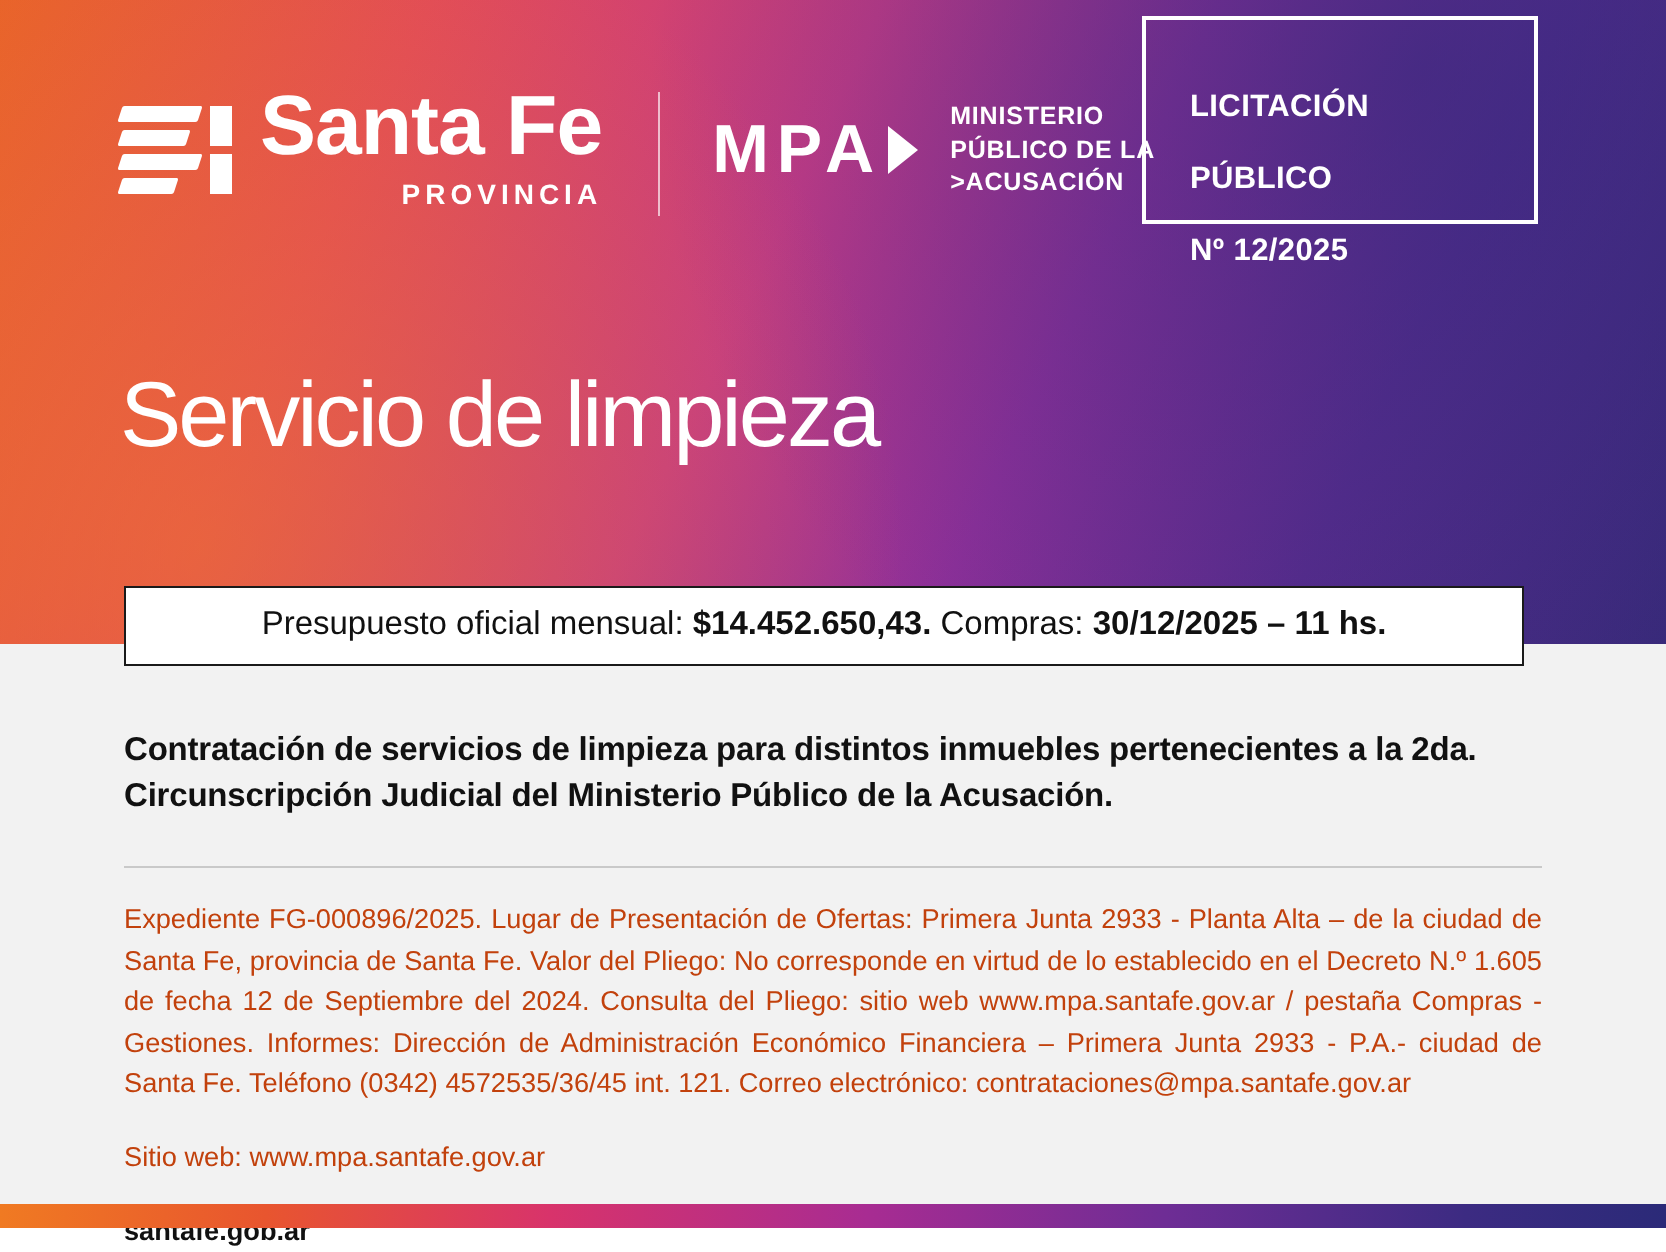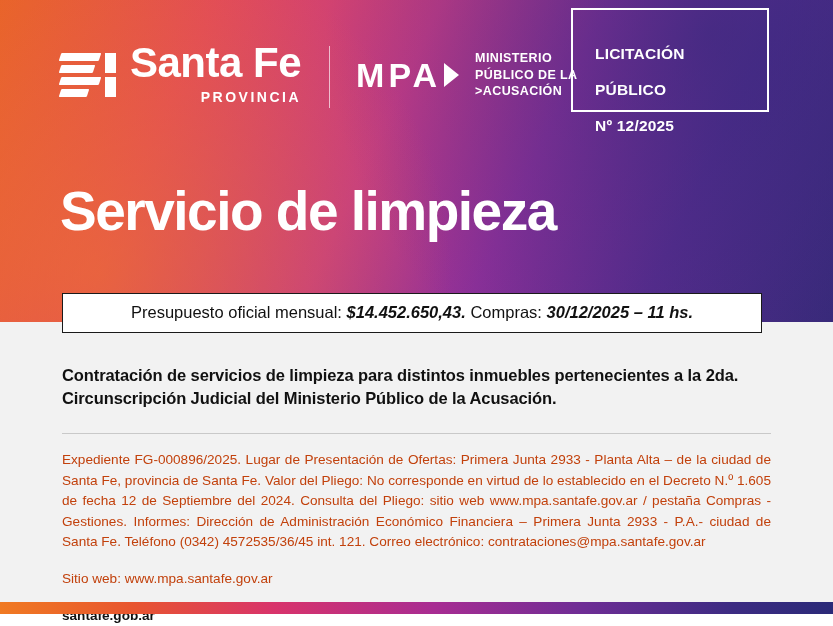--- a/index.html
+++ b/index.html
@@ -156,43 +156,43 @@
     line-height: 1.28;
     letter-spacing: 0.2px;
     margin-top: 16px;
   }
 
   
   .main-title {
     position: relative;
     z-index: 3;
     margin: 52px 0 0 60px;
-    font-size: 55px;
-    font-weight: bold;
+    font-size: 46px;
+    font-weight: normal;
     color: #ffffff;
     letter-spacing: -1.5px;
     line-height: 1;
   }
 
   
   .budget-bar {
     position: absolute;
     left: 62px;
     top: 293px;
     width: 700px;
     box-sizing: border-box;
     background: #ffffff;
     border: 1.5px solid #1a1a1a;
     padding: 9px 0 10px 0;
     text-align: center;
     z-index: 5;
     font-size: 16.5px;
     color: #111111;
   }
-  .budget-bar b { font-weight: bold; font-style: italic; }
+  .budget-bar b { font-weight: bold; }
 
   
   .lower {
     position: relative;
     background: #f2f2f2;
     padding: 0;
     height: 292px;
   }
   .subtitle {
     margin: 0 62px;

